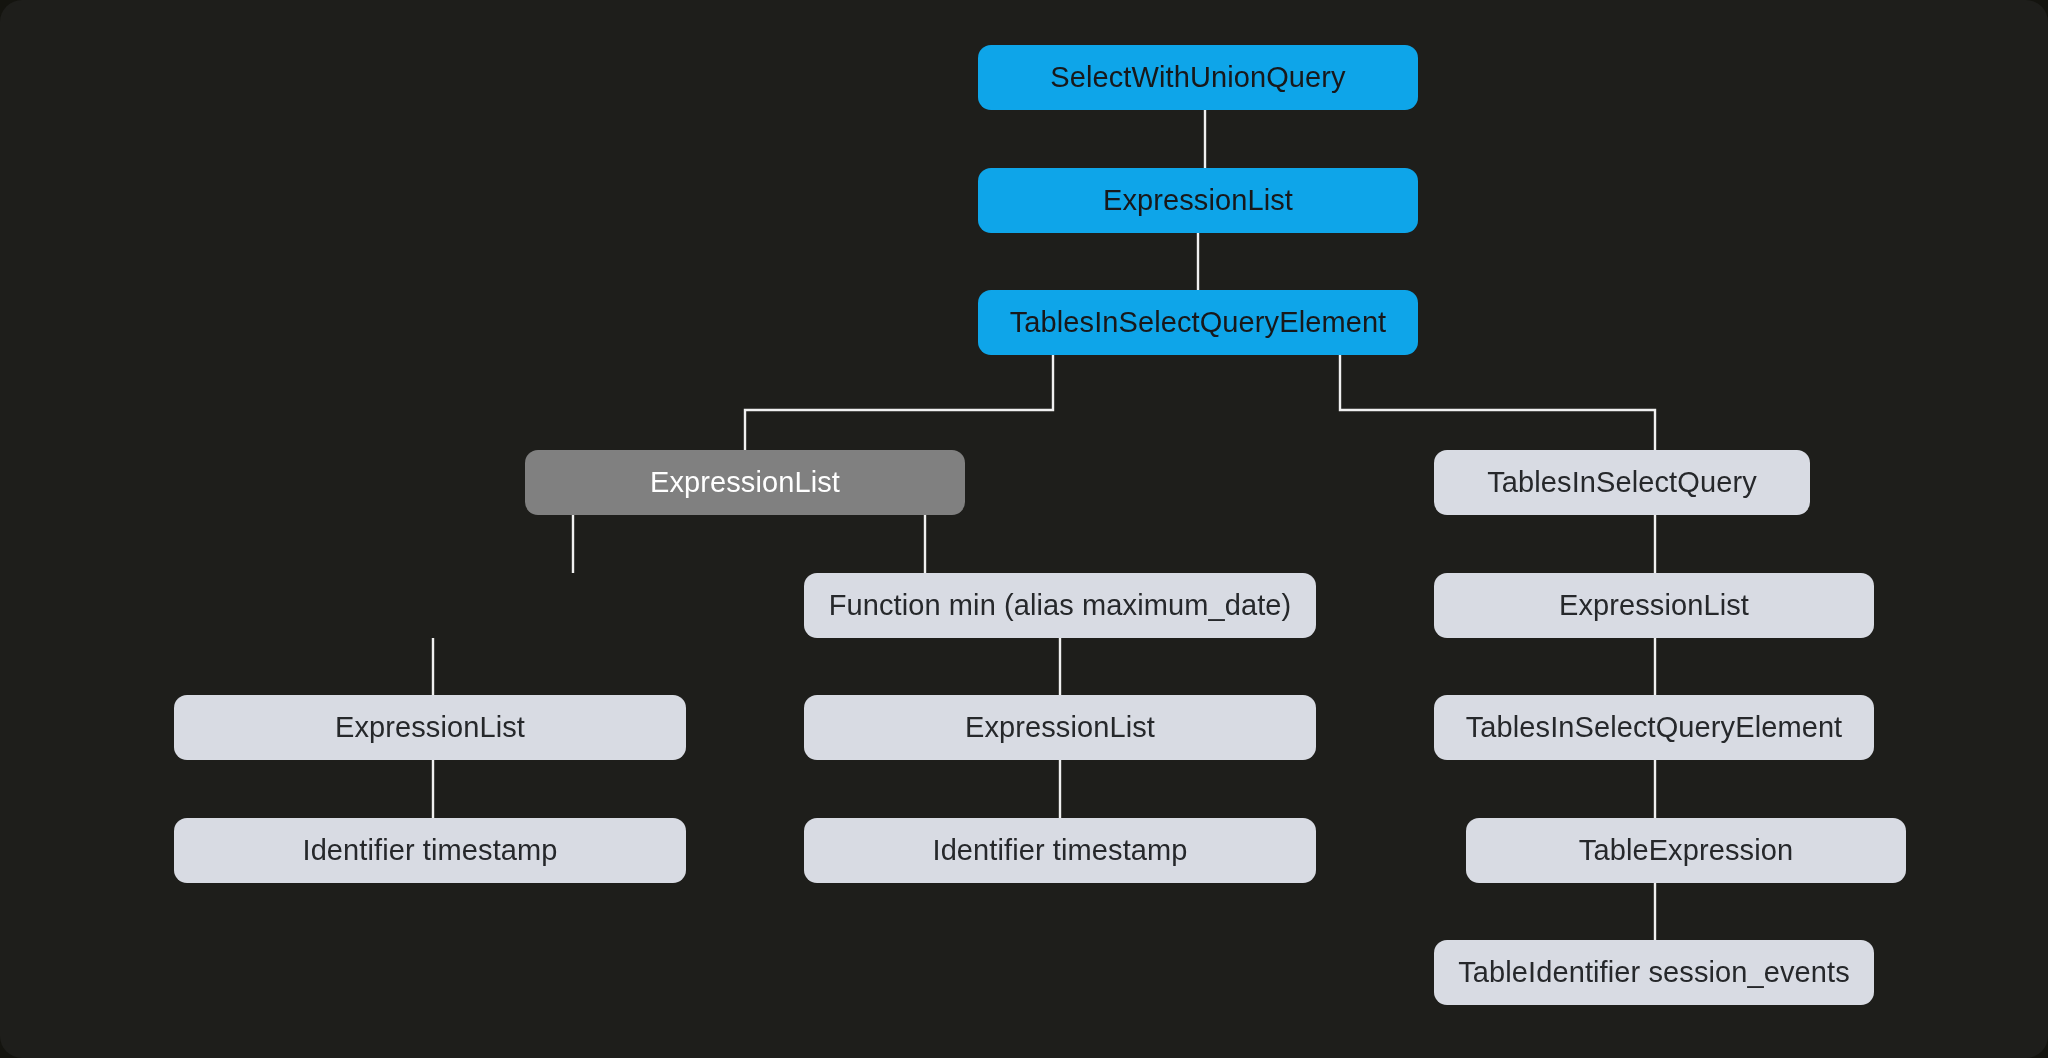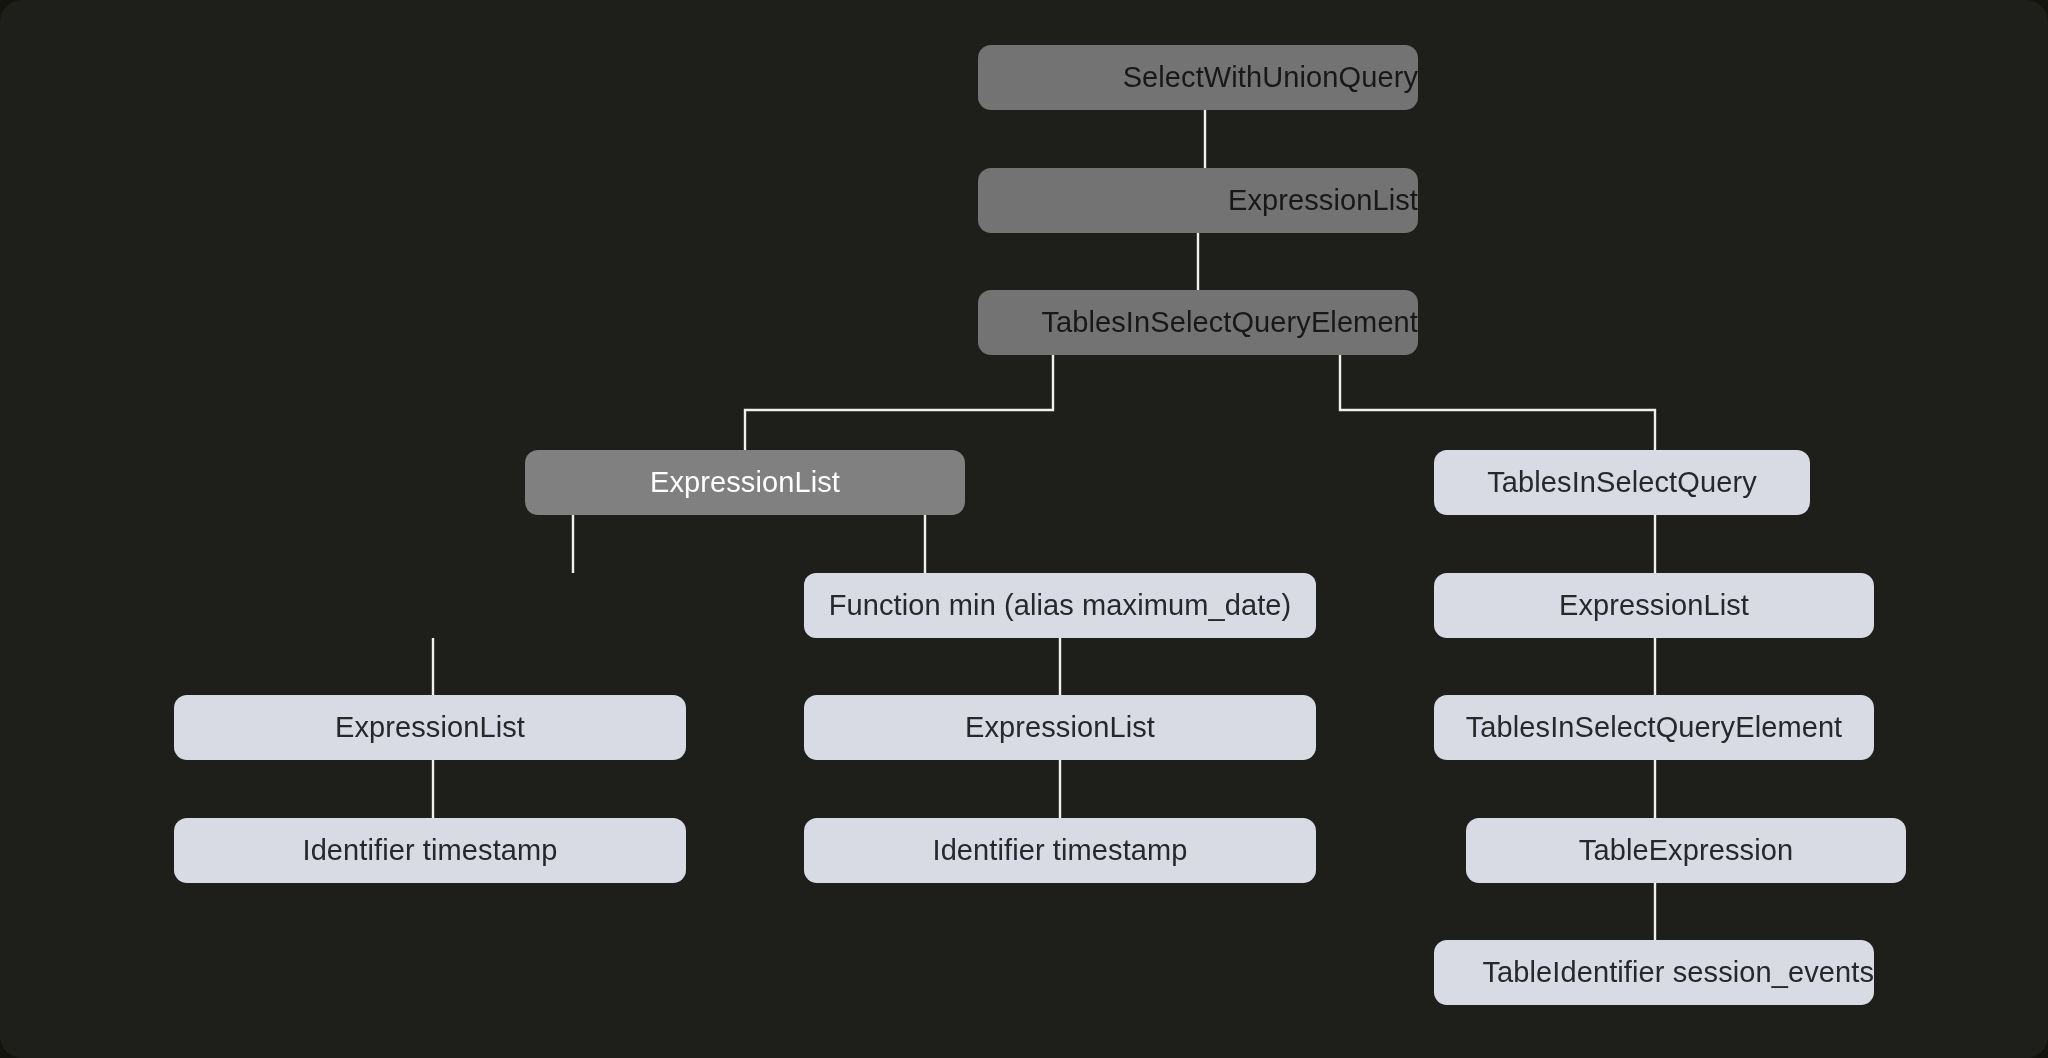--- a/index.html
+++ b/index.html
@@ -34,23 +34,22 @@
     display: flex;
     align-items: center;
     justify-content: center;
     border-radius: 13px;
     font-size: 29px;
     letter-spacing: 0.1px;
     white-space: nowrap;
     z-index: 2;
   }
   .node.root {
-    background: #737373;
+    background: #0ea5e9;
     color: #18181a;
-    justify-content: flex-end;
   }
   .node.selected {
     background: #808080;
     color: #ffffff;
   }
   .node.plain {
     background: #d8dbe3;
     color: #26282b;
   }
 </style>
@@ -82,21 +81,21 @@
     </div>
     <div class="node root" style="left: 978px; top: 290px; width: 440px; height: 65px;">
       <span>TablesInSelectQueryElement</span>
     </div>
     <div class="node selected" style="left: 525px; top: 450px; width: 440px; height: 65px;">
       <span>ExpressionList</span>
     </div>
     <div class="node plain" style="left: 1434px; top: 450px; width: 376px; height: 65px;">
       <span>TablesInSelectQuery</span>
     </div>
-    <div class="node plain" style="left: 804px; top: 573px; width: 512px; height: 65px; border-radius: 12px;">
+    <div class="node plain" style="left: 804px; top: 573px; width: 512px; height: 65px;">
       <span>Function min (alias maximum_date)</span>
     </div>
     <div class="node plain" style="left: 1434px; top: 573px; width: 440px; height: 65px;">
       <span>ExpressionList</span>
     </div>
     <div class="node plain" style="left: 174px; top: 695px; width: 512px; height: 65px;">
       <span>ExpressionList</span>
     </div>
     <div class="node plain" style="left: 804px; top: 695px; width: 512px; height: 65px;">
       <span>ExpressionList</span>
@@ -106,16 +105,16 @@
     </div>
     <div class="node plain" style="left: 174px; top: 818px; width: 512px; height: 65px;">
       <span>Identifier timestamp</span>
     </div>
     <div class="node plain" style="left: 804px; top: 818px; width: 512px; height: 65px;">
       <span>Identifier timestamp</span>
     </div>
     <div class="node plain" style="left: 1466px; top: 818px; width: 440px; height: 65px;">
       <span>TableExpression</span>
     </div>
-    <div class="node plain" style="left: 1434px; top: 940px; width: 440px; height: 65px; justify-content: flex-end;">
+    <div class="node plain" style="left: 1434px; top: 940px; width: 440px; height: 65px;">
       <span>TableIdentifier session_events</span>
     </div>
   </div>
 
 </body></html>

